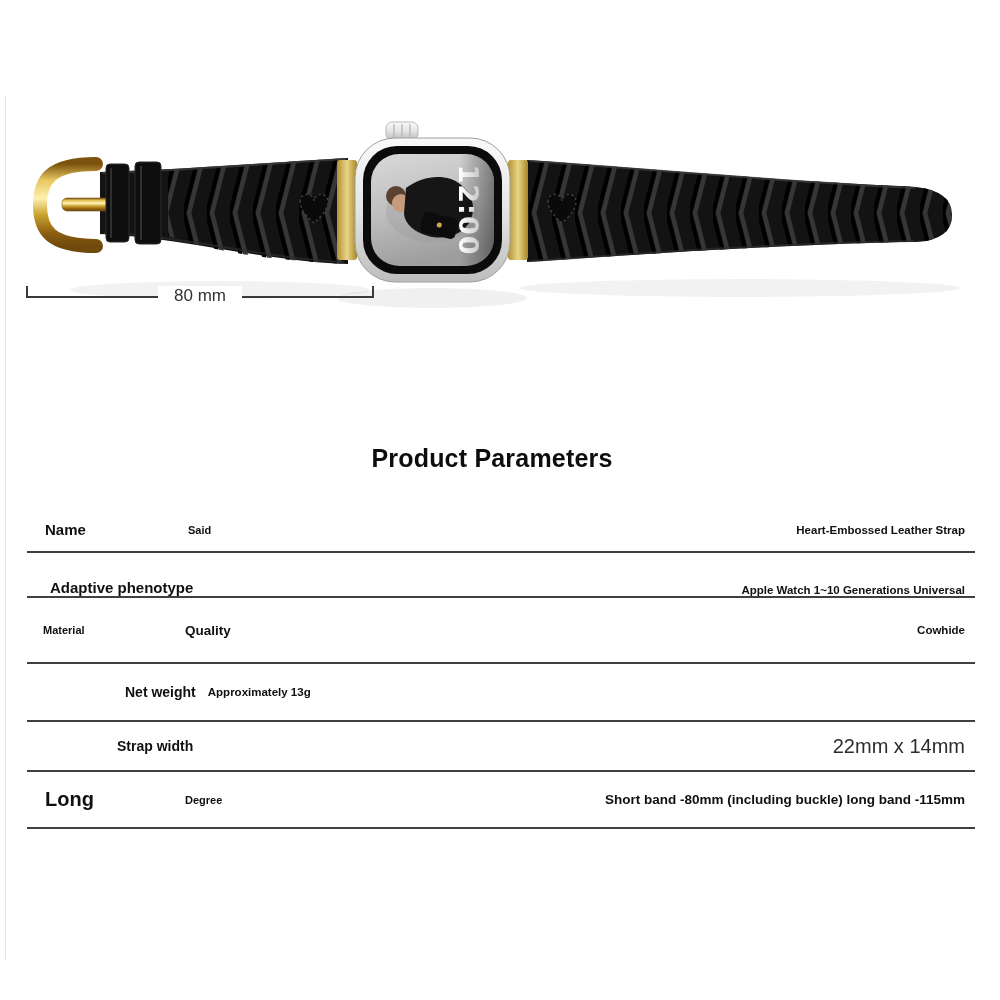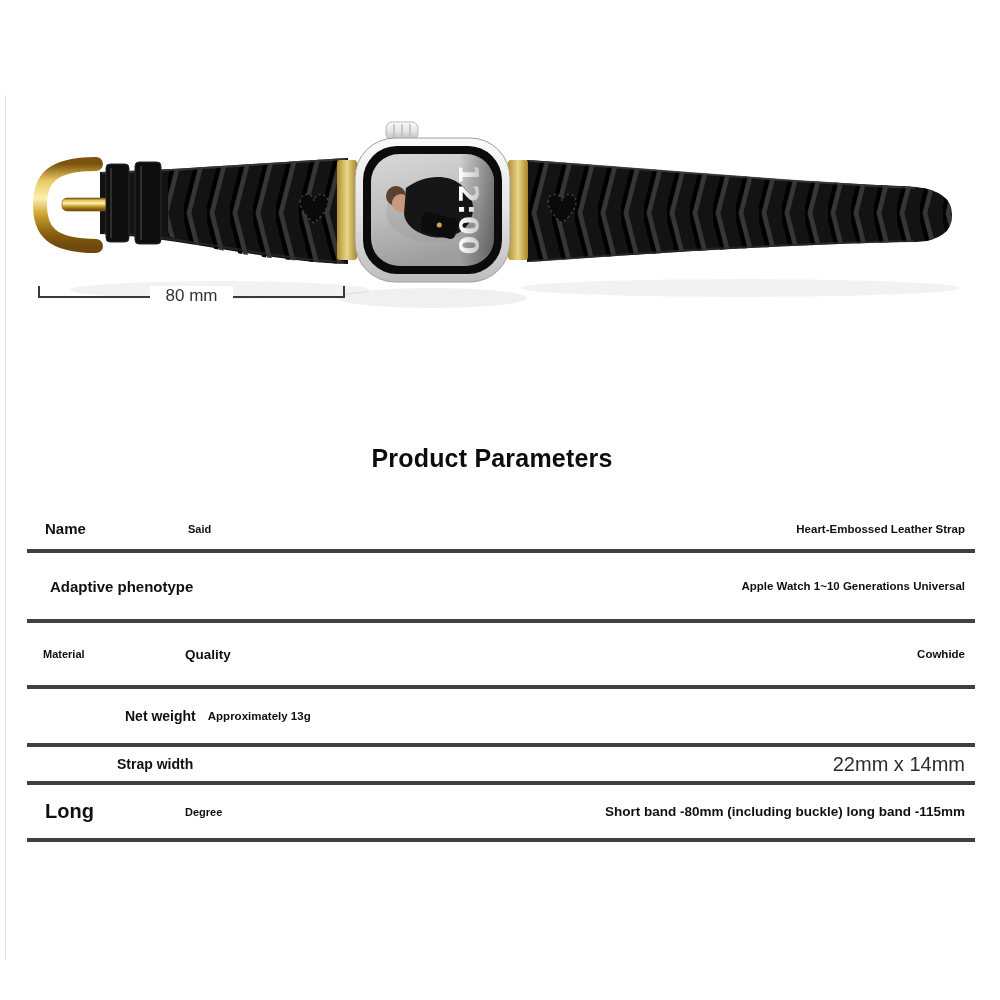--- a/index.html
+++ b/index.html
@@ -6,43 +6,43 @@
   .page{position:relative;width:1000px;height:1000px;background:#ffffff;overflow:hidden;
         font-family:"Liberation Sans", sans-serif;color:#111;}
   .left-rule{position:absolute;left:5px;top:95px;width:1px;height:865px;background:#e3e3e3;}
 
   
   .hero{position:absolute;left:0;top:60px;width:1000px;height:290px;}
 
   
   .dim{position:absolute;height:12px;box-sizing:border-box;
        border-left:2px solid #3a3a3a;border-right:2px solid #3a3a3a;border-bottom:2px solid #3a3a3a;}
-  .dim-left{left:38px;top:286px;width:307px;text-align:center;}
+  .dim-left{left:26px;top:286px;width:348px;text-align:center;}
   .dim-right{left:513px;top:288px;width:440px;}
   .dim-label{position:absolute;left:50%;bottom:-10px;transform:translateX(-50%);
              background:#fff;padding:0 16px;font-size:17px;color:#333;white-space:nowrap;}
 
   .title{position:absolute;top:444px;left:0;width:984px;margin:0;text-align:center;
          font-size:25px;font-weight:bold;color:#0d0d0d;letter-spacing:.2px;}
 
   
   .ptable{position:absolute;top:500px;left:27px;width:948px;}
   .row{position:relative;display:flex;align-items:center;box-sizing:border-box;
-       border-bottom:4px solid #404040;}
+       border-bottom:2px solid #404040;}
   .lab{font-weight:bold;color:#101010;white-space:nowrap;}
   .sub{position:absolute;font-weight:bold;color:#101010;white-space:nowrap;}
   .val{margin-left:auto;padding-right:10px;font-weight:bold;color:#101010;white-space:nowrap;}
   .val-big{font-weight:400;color:#2d2d2d;}
   .r1{height:53px;padding-top:8px;} .r1 .lab{margin-left:18px;font-size:15px;}
   .r1 .sub{left:161px;font-size:11px;} .r1 .val{font-size:11.5px;}
-  .r2{height:70px;} .r2 .lab{margin-left:23px;font-size:15px;} .r2 .val{font-size:11.5px;}
+  .r2{height:45px;align-items:flex-end;} .r2 .lab{margin-left:23px;font-size:15px;} .r2 .val{font-size:11.5px;}
   .r3{height:66px;} .r3 .lab{margin-left:16px;font-size:11px;}
   .r3 .sub{left:158px;font-size:13.5px;} .r3 .val{font-size:11.5px;}
   .r4{height:58px;} .r4 .lab{margin-left:98px;font-size:14px;} .r4 .val{font-size:11.5px;margin-left:12px;}
-  .r5{height:38px;} .r5 .lab{margin-left:90px;font-size:14px;} .r5 .val{font-size:20px;}
+  .r5{height:50px;} .r5 .lab{margin-left:90px;font-size:14px;} .r5 .val{font-size:20px;}
   .r6{height:57px;} .r6 .lab{margin-left:18px;font-size:20px;text-align:right;}
   .r6 .sub{left:158px;font-size:11px;} .r6 .val{font-size:13.5px;}
   .r7{height:55px;} .r7 .lab{margin-left:18px;font-size:15px;} .r7 .val{font-size:19px;}
 </style>
 </head>
 <body>
 
 <div class="page">
   <div class="left-rule"></div>
 

